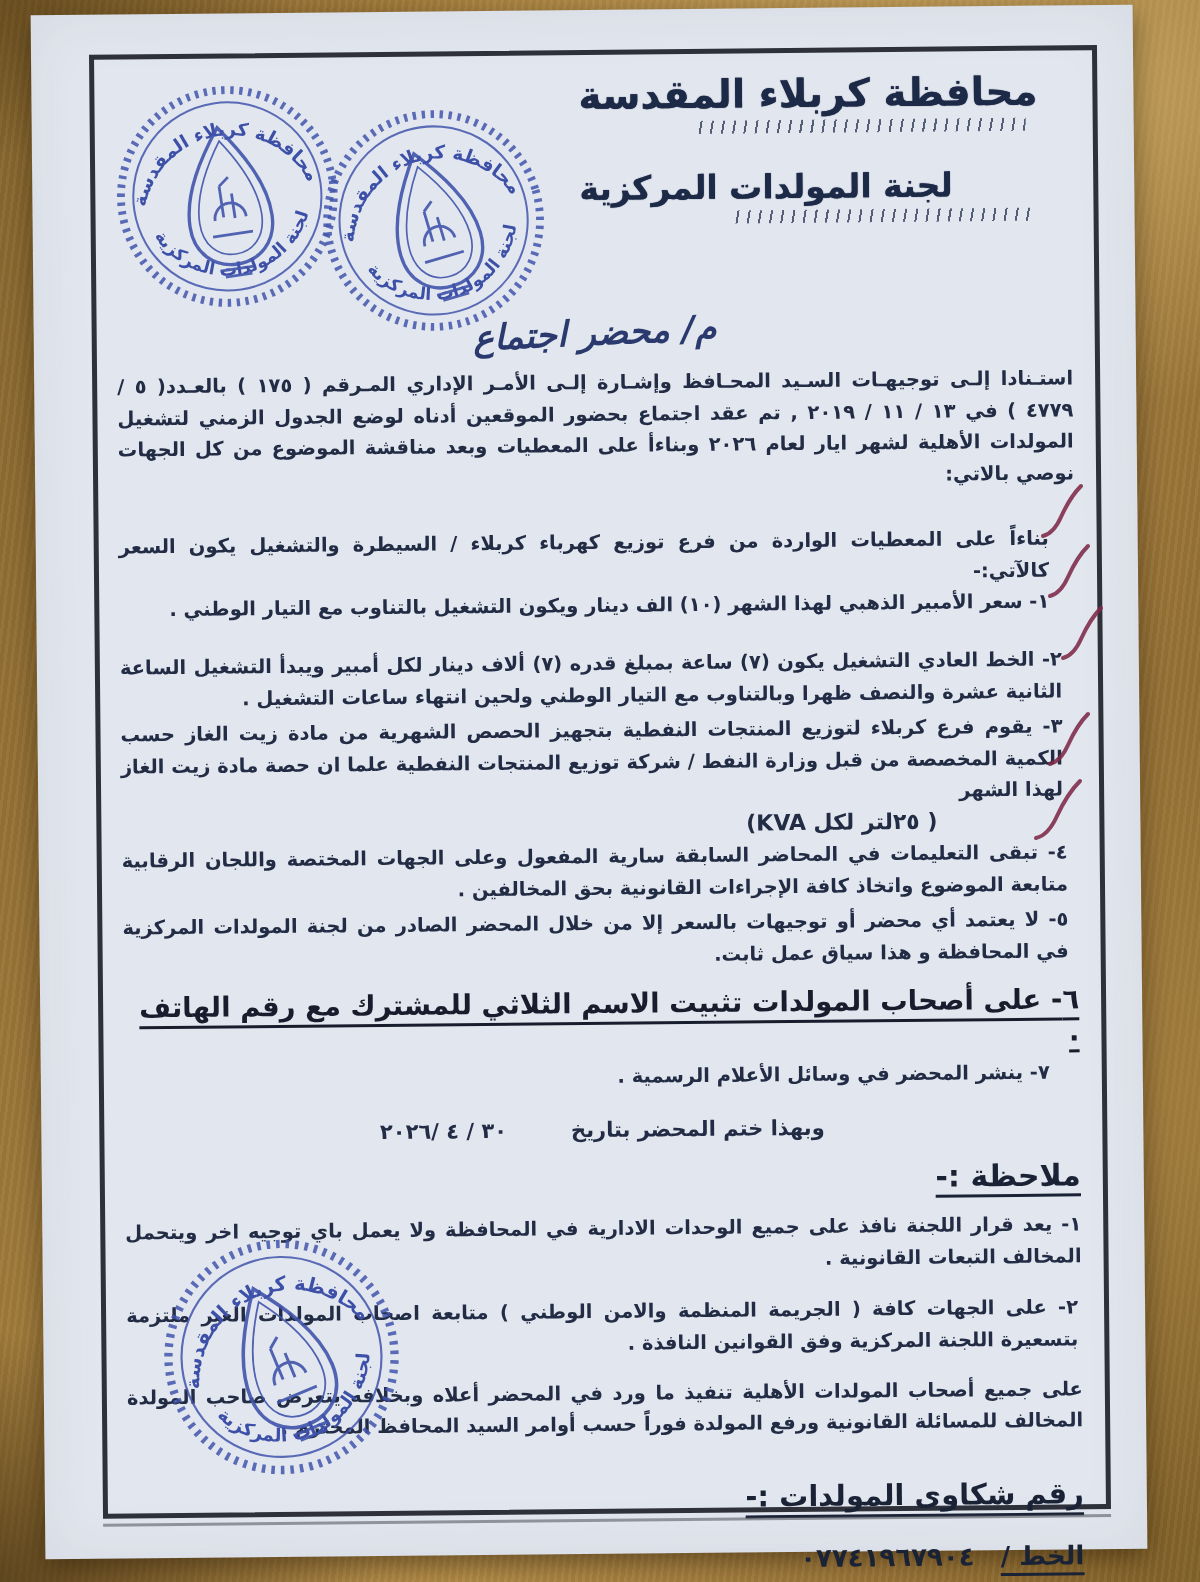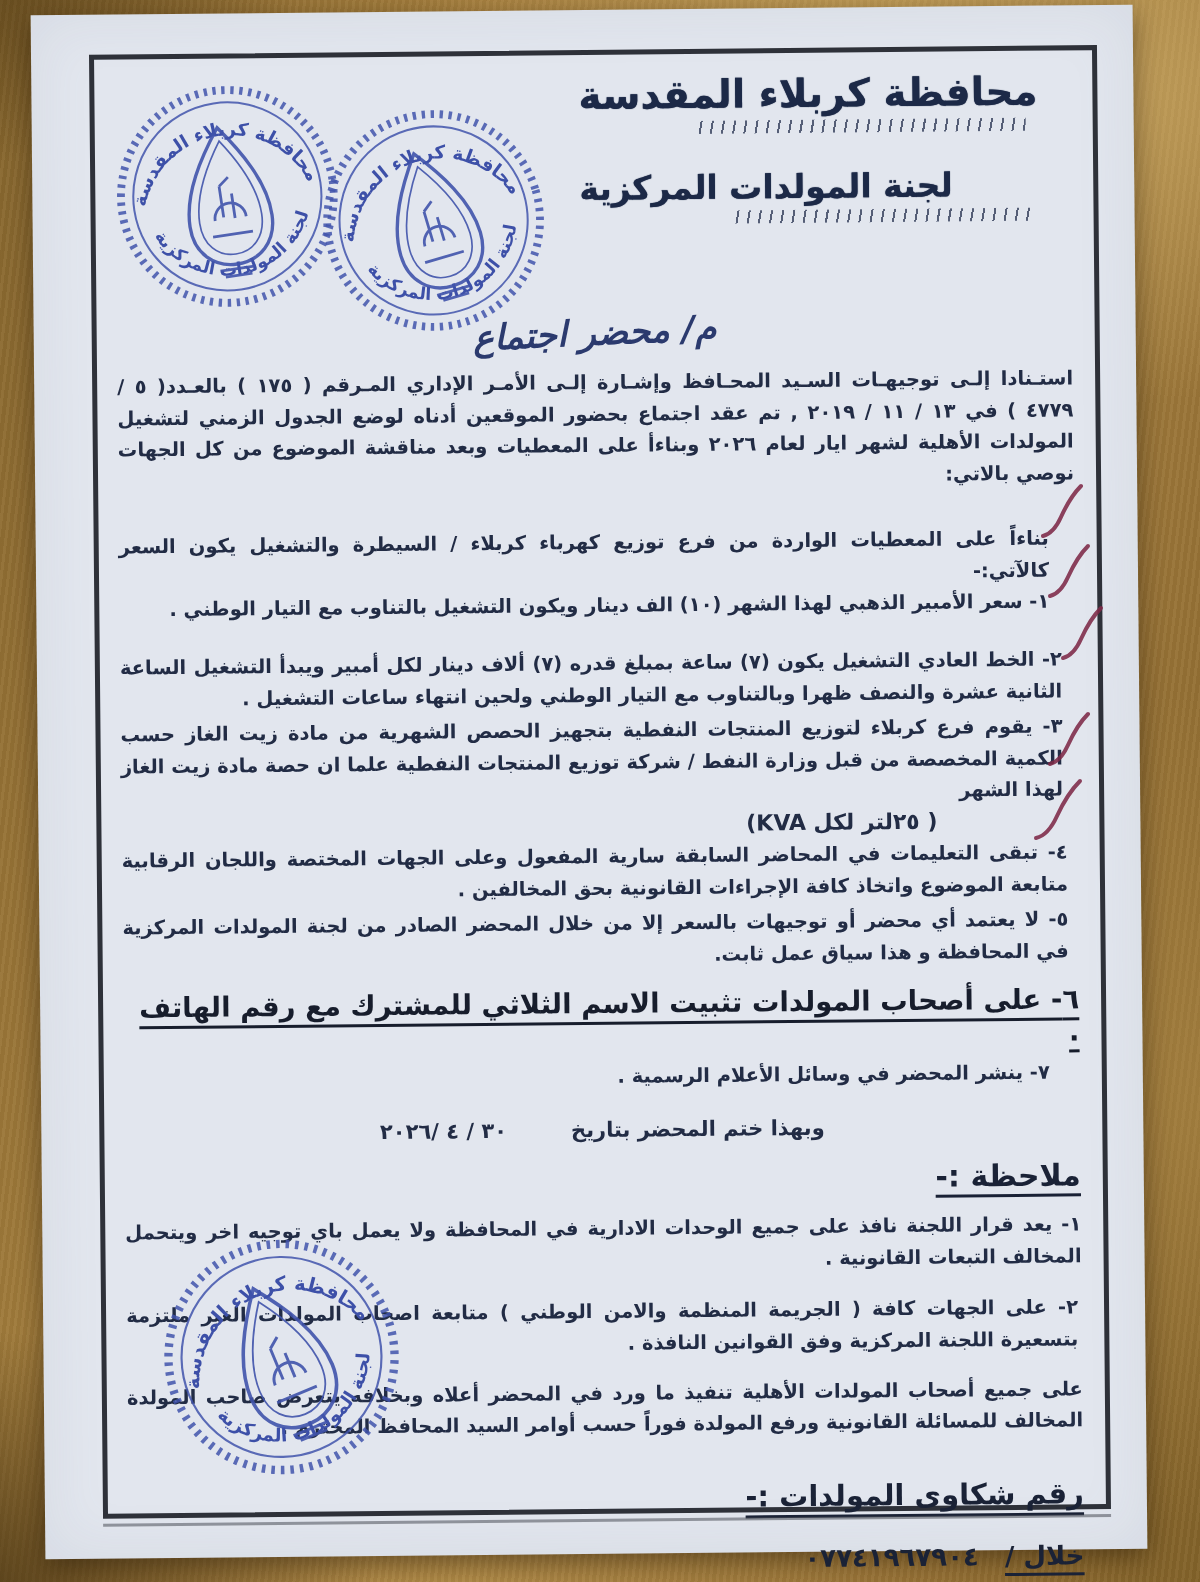--- a/index.html
+++ b/index.html
@@ -139,21 +139,21 @@
           <span>٣٠ / ٤ /٢٠٢٦</span>
         </div>
 
         <div class="notes-h">ملاحظة :-</div>
         <p class="body-text n1">١- يعد قرار اللجنة نافذ على جميع الوحدات الادارية في المحافظة ولا يعمل باي توجيه اخر ويتحمل المخالف التبعات القانونية .</p>
         <p class="body-text n2">٢- على الجهات كافة ( الجريمة المنظمة والامن الوطني ) متابعة اصحاب المولدات الغير ملتزمة بتسعيرة اللجنة المركزية وفق القوانين النافذة .</p>
         <p class="body-text enf">على جميع أصحاب المولدات الأهلية تنفيذ ما ورد في المحضر أعلاه وبخلافه يتعرض صاحب المولدة المخالف للمسائلة القانونية ورفع المولدة فوراً حسب أوامر السيد المحافظ المحترم .</p>
 
         <div class="comp-h">رقم شكاوى المولدات  :-</div>
         <div class="phone-row">
-          <span class="carrier">خلال /</span>
+          <span class="carrier">الخط /</span>
           <span class="phone">٠٧٧٤١٩٦٧٩٠٤</span>
         </div>
 
         <svg class="stamp-bottom" viewBox="0 0 200 200">
           <circle cx="100" cy="100" r="95" fill="none" stroke="#4154ab" stroke-width="7" stroke-dasharray="3 5" opacity=".85"></circle>
           <circle cx="100" cy="100" r="84" fill="none" stroke="#4154ab" stroke-width="1.8" opacity=".85"></circle>
           <path id="ta3" d="M 24,106 A 78,78 0 0 1 176,106" fill="none"></path>
           <path id="ba3" d="M 26,112 A 76,76 0 0 0 174,112" fill="none"></path>
           <text font-size="16.5" font-weight="bold" fill="#3d50a8"><textPath href="#ta3" startOffset="50%" text-anchor="middle">محافظة كربلاء المقدسة</textPath></text>
           <text font-size="15.5" font-weight="bold" fill="#3d50a8"><textPath href="#ba3" startOffset="50%" text-anchor="middle">لجنة المولدات المركزية</textPath></text>

